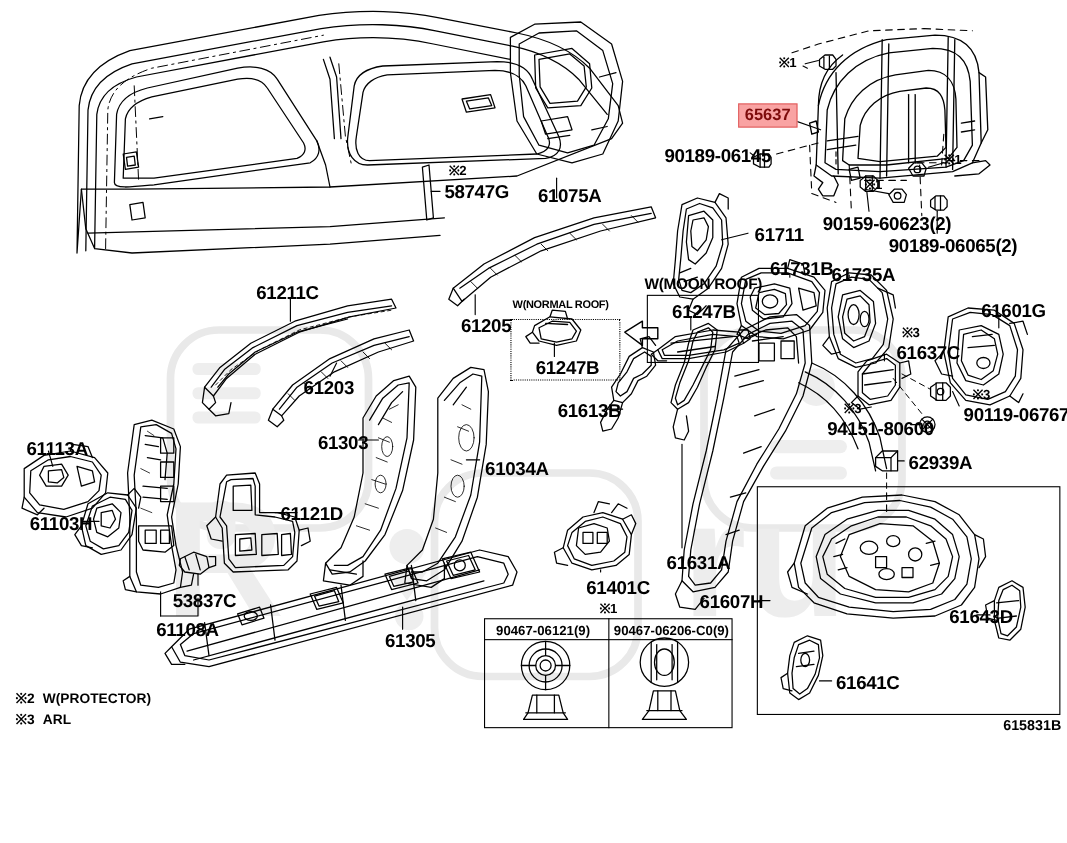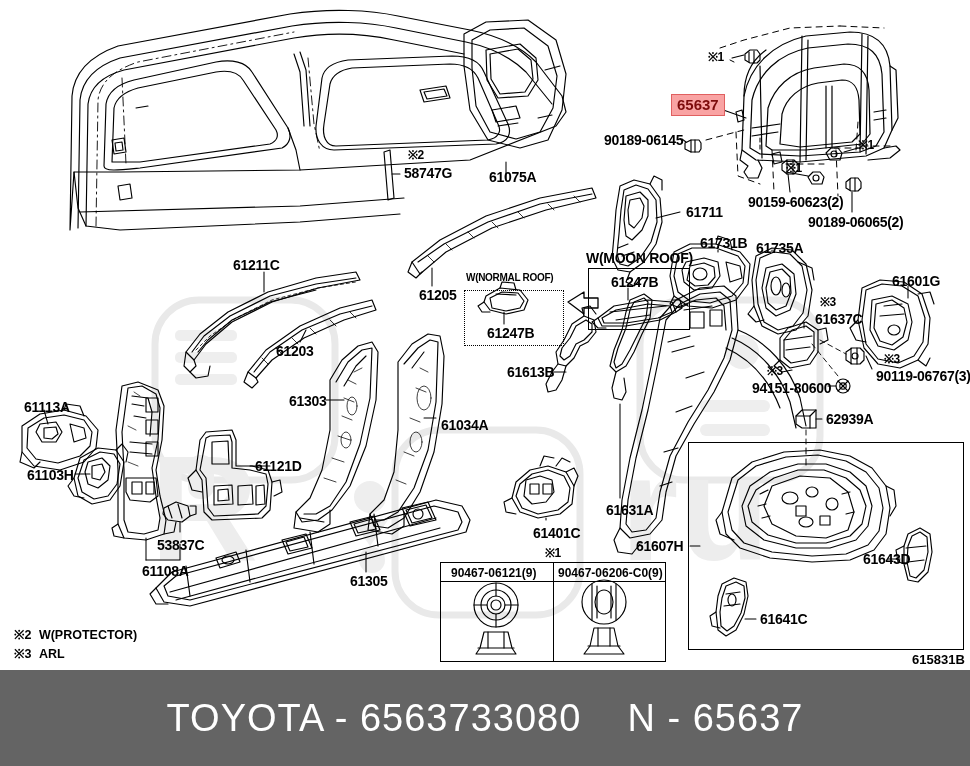--- a/index.html
+++ b/index.html
@@ -15,21 +15,21 @@
 
   
   #artwork{position:absolute;left:0;top:0;width:970px;height:680px;z-index:2;}
   #artwork svg{display:block;}
 
   
   .lbl{
     position:absolute;z-index:5;
     font-family:"Liberation Sans", sans-serif;
     font-weight:bold;color:#000;white-space:nowrap;
-    font-size:14px;letter-spacing:-0.3px;line-height:1;
+    font-size:17px;letter-spacing:-0.3px;line-height:1;
   }
   .lbl.note{font-size:12.5px;font-weight:bold;letter-spacing:0px;}
   .lbl.code{font-size:12px;font-weight:bold;letter-spacing:0px;text-align:center;}
 
   .mark{font-size:12px;font-weight:bold;letter-spacing:-0.5px;}
 
   
   .hl{
     position:absolute;z-index:6;
     background:#f9a3a3;border:1px solid #e06060;
@@ -800,17 +800,14 @@
     <span>※2</span>
     <span style="margin-left:4px;">W(PROTECTOR)</span>
   </div>
   <div class="lbl note" style="left:14px;top:648px;">
     <span>※3</span>
     <span style="margin-left:4px;">ARL</span>
   </div>
 
   <div class="lbl code" style="left:912px;top:653px;font-size:13px;">615831B</div>
 
-  <div id="footerbar">
-    <div id="footertext">TOYOTA - 6563733080    N - 65637</div>
-  </div>
 
 </div>
 
 </body></html>

